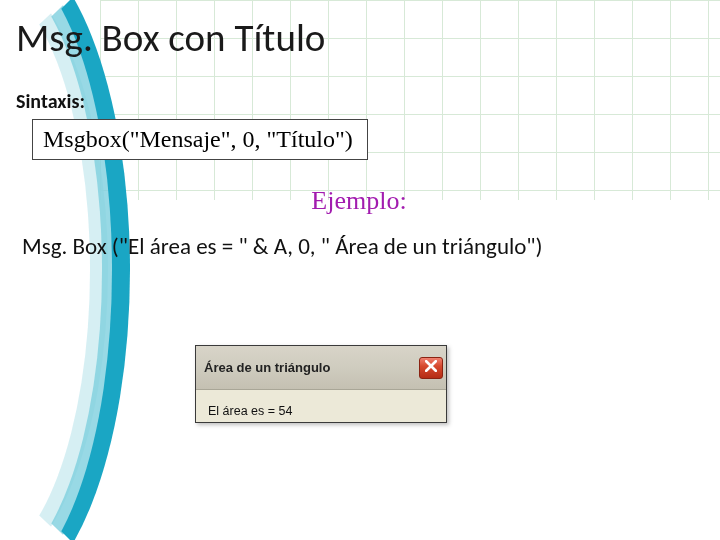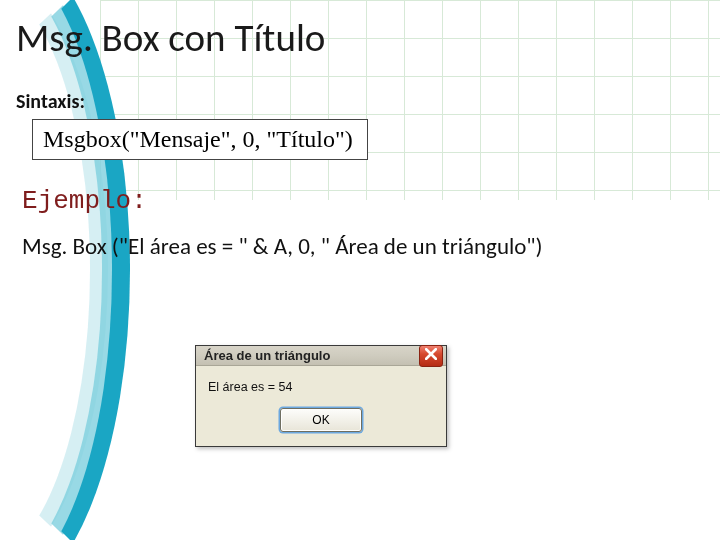--- a/index.html
+++ b/index.html
@@ -74,44 +74,45 @@
     border: 1px solid #444;
     background: #fff;
     padding: 6px 14px 6px 10px;
     margin-top: 6px;
     margin-left: 16px;
     font-family: "Times New Roman", serif;
     font-size: 24px;
   }
   .ej-label {
     font-size: 26px;
-    color: #7f1d1d;
-    font-family: Liberation Mono, monospace;
+    color: #a21caf;
+    font-family: Liberation Serif, serif;
     margin-top: 26px;
     margin-left: 6px;
+    text-align: center;
   }
   .ej-code {
     font-size: 23px;
     color: #111;
     margin-top: 16px;
     margin-left: 6px;
   }
   
   .msgbox {
     position: absolute;
     left: 195px;
     top: 345px;
     width: 252px;
     border: 1px solid #3a3a3a;
     background: #ece9d8;
     box-shadow: 2px 2px 4px rgba(0,0,0,0.25);
     font-family: "Tahoma", "Segoe UI", sans-serif;
   }
   .msgbox-titlebar {
-    height: 20px;
+    height: 44px;
     background: linear-gradient(#d8d4c8, #cfccbf 50%, #c4c0b2);
     border-bottom: 1px solid #a9a697;
     display: flex;
     align-items: center;
     padding: 0 3px 0 8px;
     font-size: 13px;
     font-weight: 700;
     color: #222;
     gap: 40px;
   }
@@ -178,16 +179,13 @@
     <span class="msgbox-title">Área de un triángulo</span>
     <div class="msgbox-close">
       <span>
         <svg viewBox="0 0 10 10">
             <path d="M1 1 L9 9 M9 1 L1 9" stroke="#fff" stroke-width="2.2" stroke-linecap="round"></path>
           </svg>
       </span>
     </div>
   </div>
   <div class="msgbox-body">El área es = 54</div>
-  <div class="msgbox-buttons">
-    <button class="msgbox-ok">OK</button>
-  </div>
 </div>
 
 </body></html>

